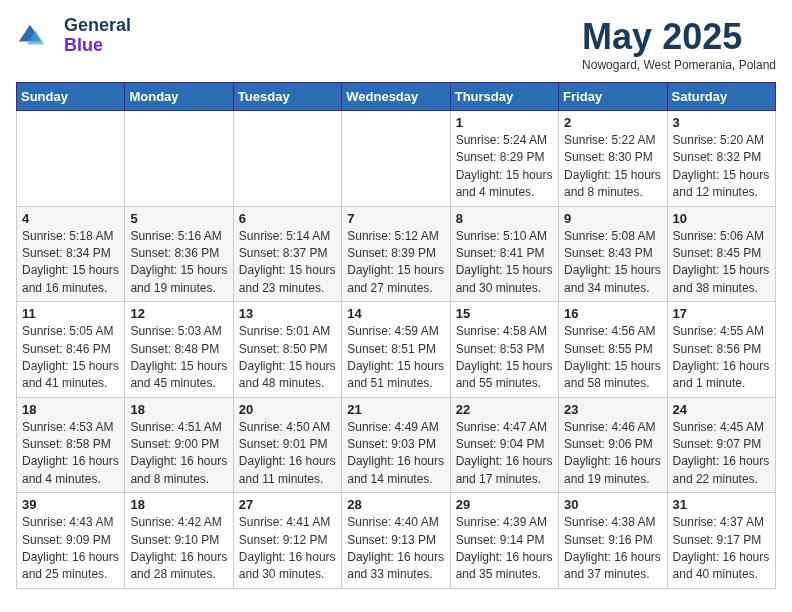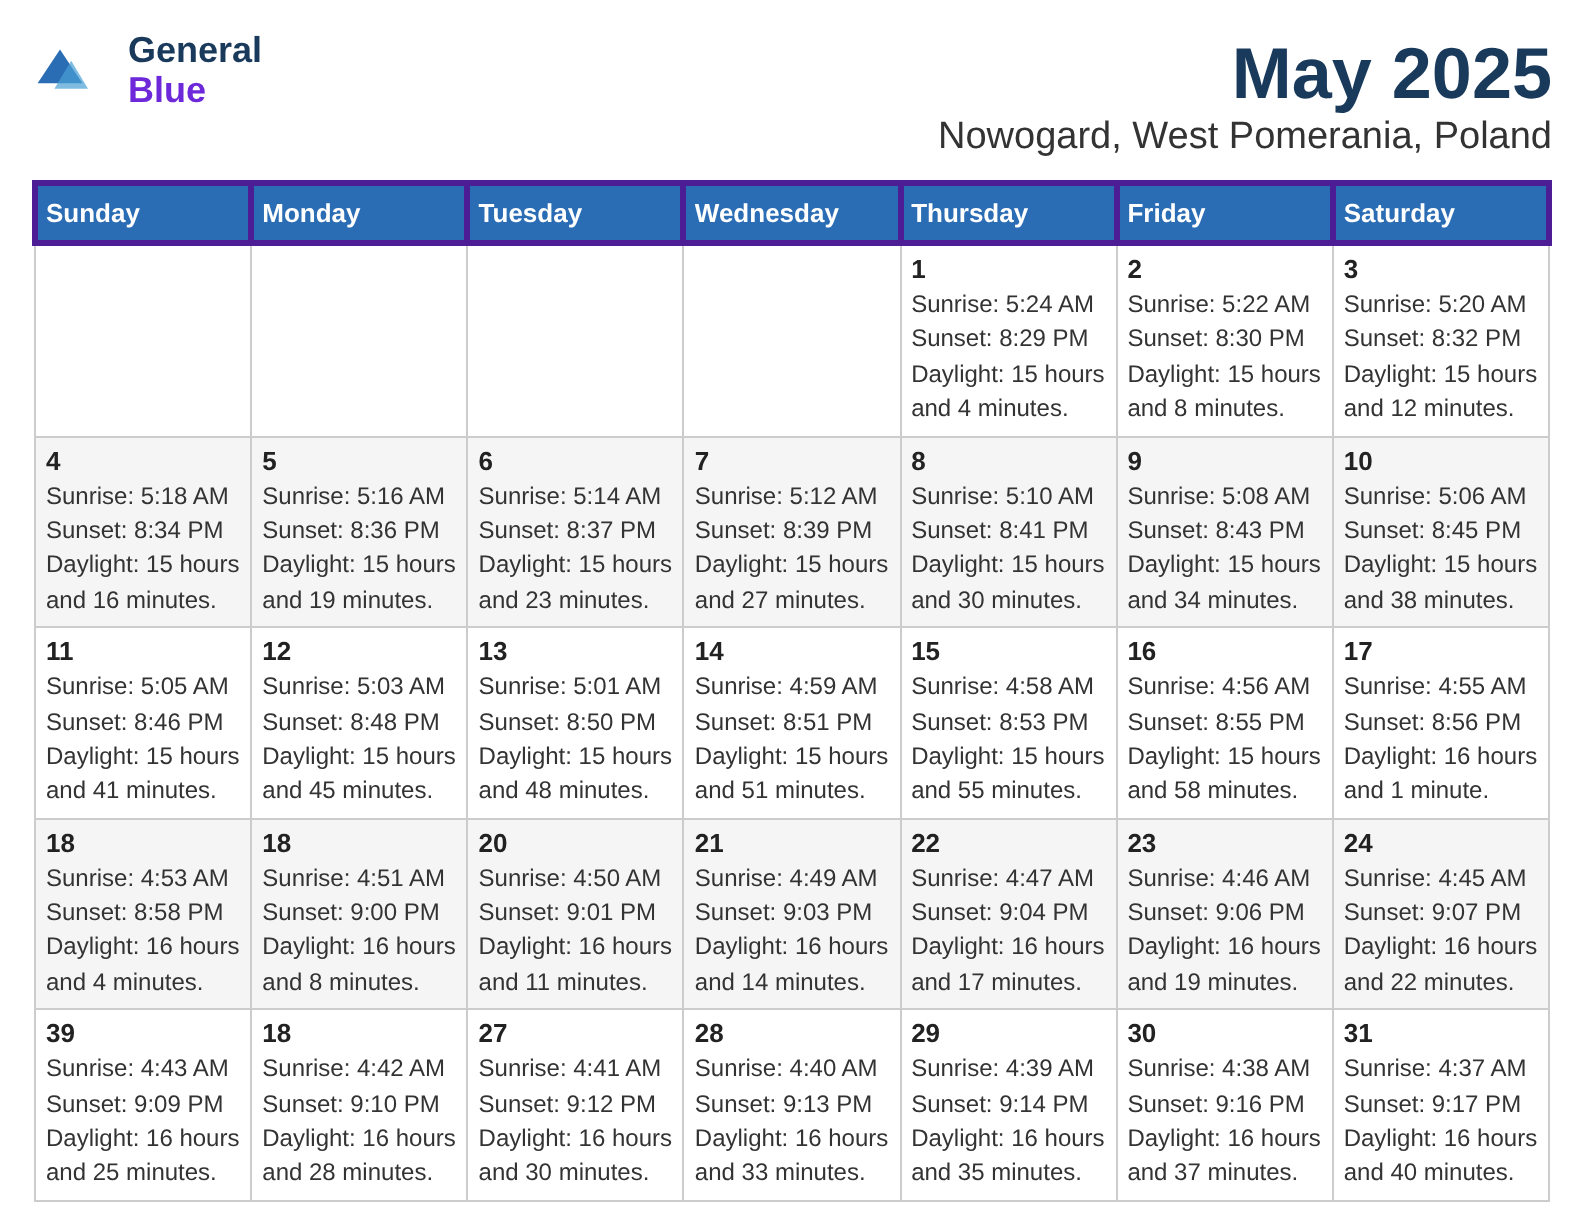--- a/index.html
+++ b/index.html
@@ -25,43 +25,43 @@
       font-size: 18px;
       font-weight: bold;
       color: #1a3a5c;
       line-height: 1.1;
     }
     .logo-icon {
       width: 28px;
       height: 28px;
     }
     .title-block {
-      text-align: right;
+      text-align: left;
     }
     .month-title {
       font-size: 36px;
       font-weight: bold;
       color: #1a3a5c;
     }
     .location-title {
-      font-size: 19px;
+      font-size: 12px;
       color: #333;
     }
     .calendar {
       width: 100%;
       border-collapse: collapse;
       border: 1px solid #ccc;
     }
     .calendar th {
       background: #2a6db5;
       color: #fff;
       font-size: 13px;
       padding: 6px 4px;
       text-align: left;
-      border: 3px solid #4c1d95;
+      border: 1px solid #4c1d95;
       font-weight: bold;
     }
     .calendar td {
       vertical-align: top;
       border: 1px solid #ccc;
       width: calc(100% / 7);
       padding: 4px 5px;
       min-height: 85px;
       background: #fff;
       font-size: 10.5px;

